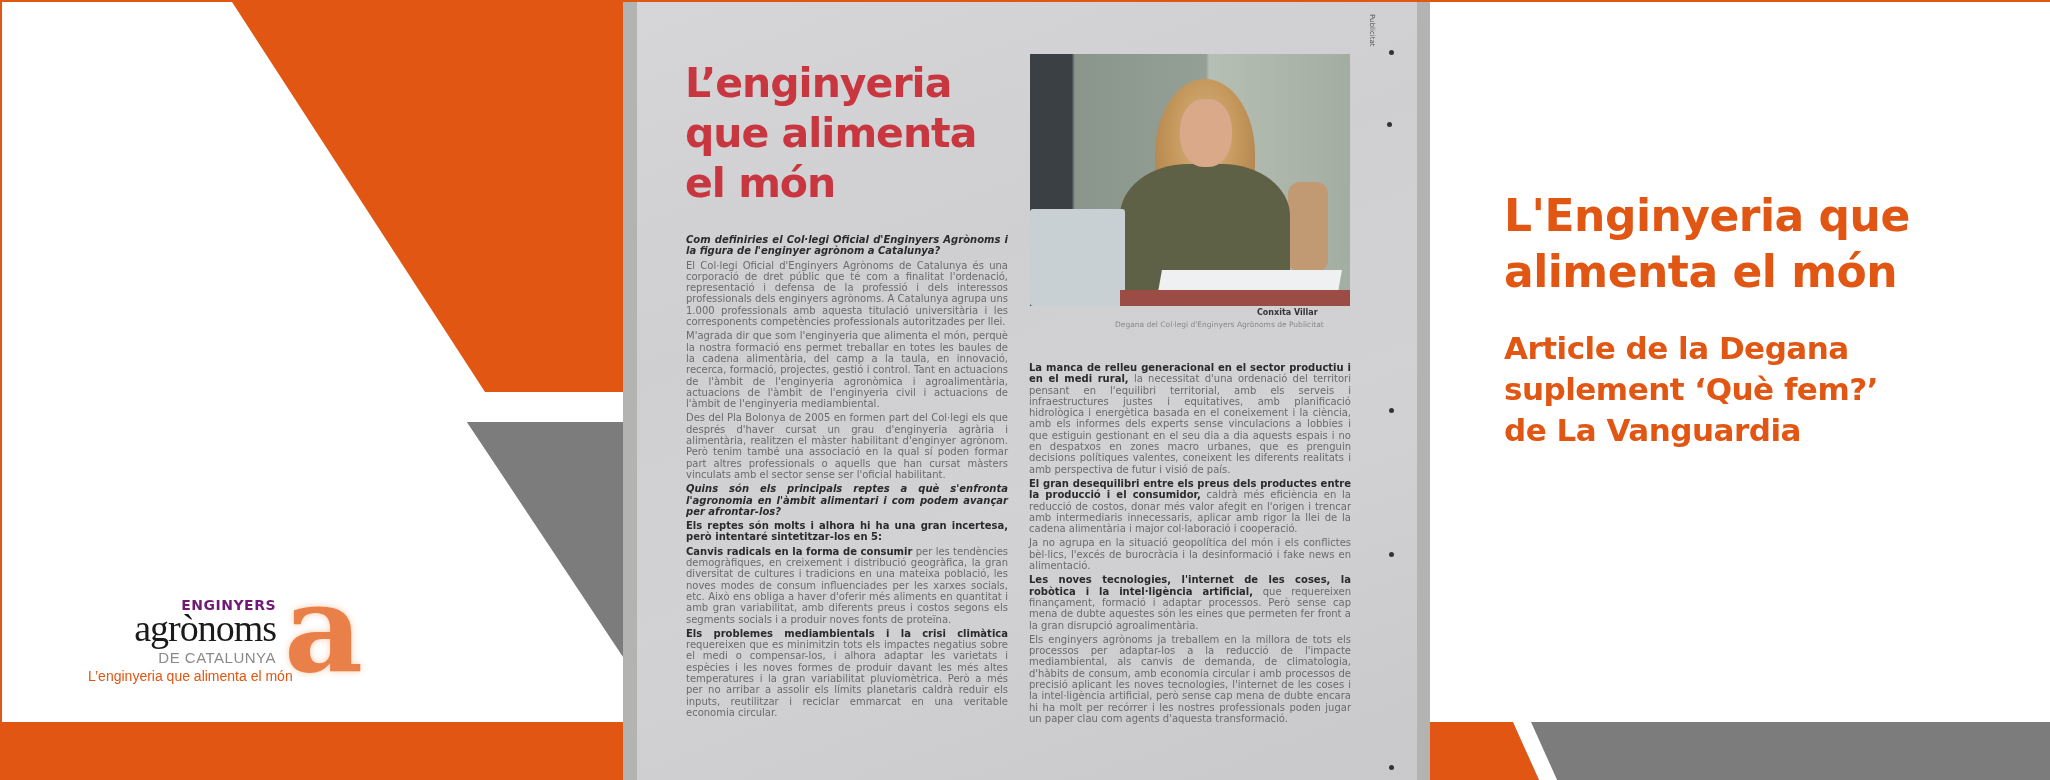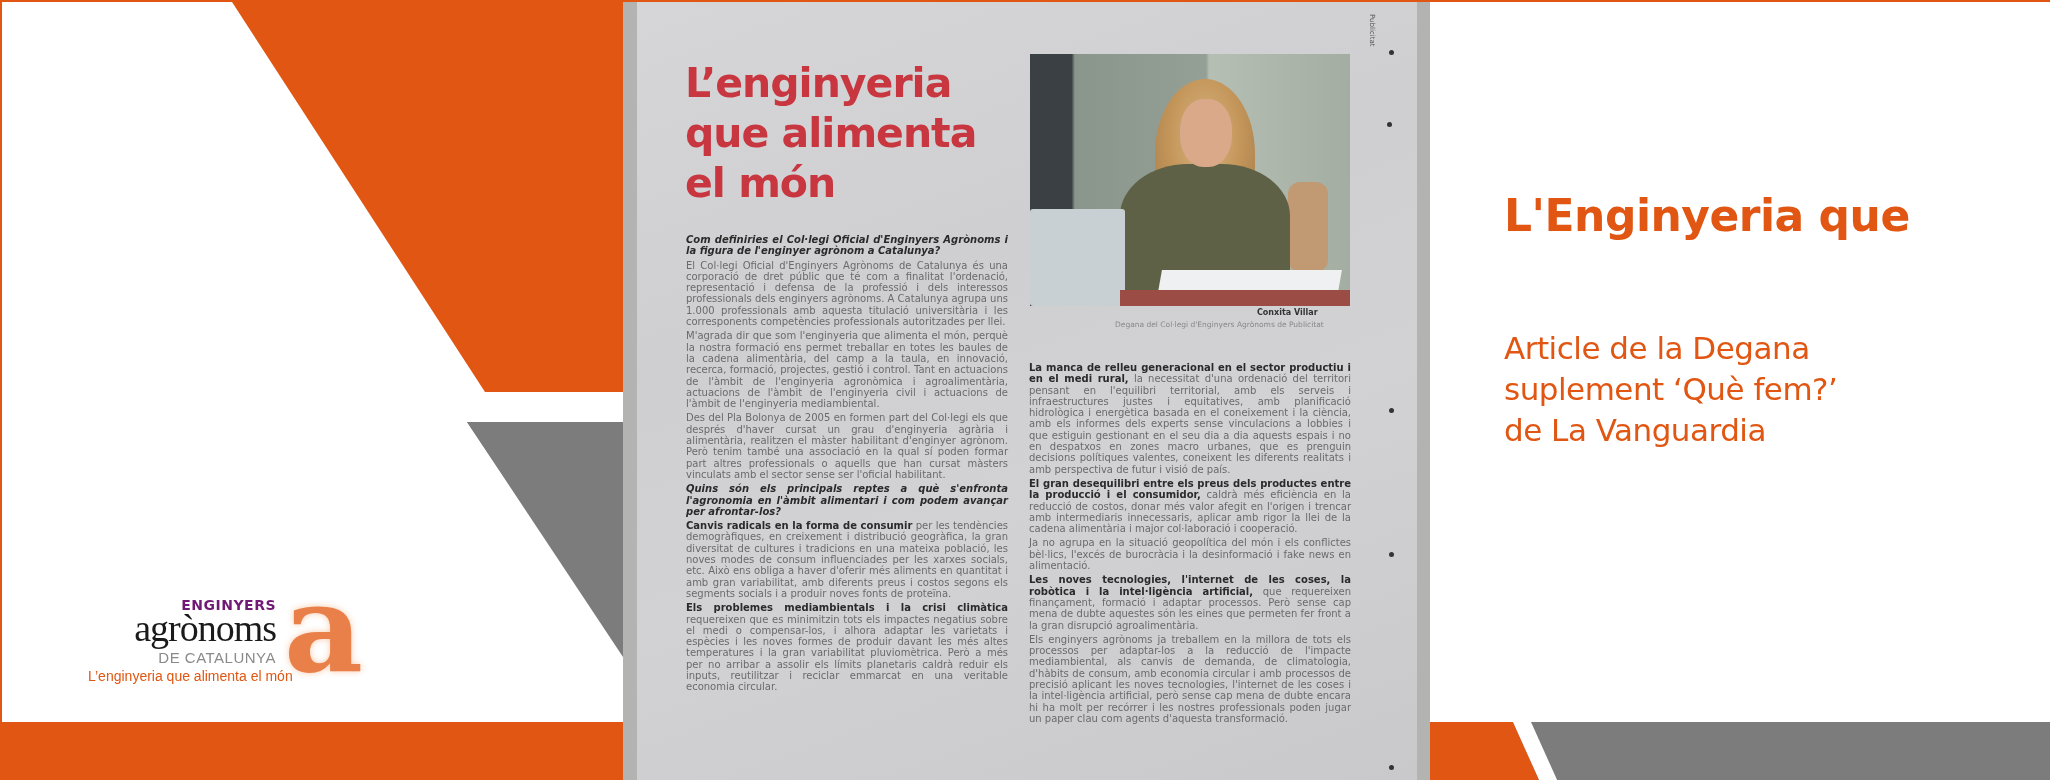--- a/index.html
+++ b/index.html
@@ -36,21 +36,21 @@
   .col p{margin-bottom:3px}
   .col b{color:#2a2a2a}
   .col .q{font-weight:bold;font-style:italic;color:#2a2a2a}
   .col1{left:49px;top:232px;width:322px}
   .col2{left:392px;top:360px;width:322px}
   .sidetag{position:absolute;left:731px;top:12px;font-size:7px;color:#555;writing-mode:vertical-rl}
   .dot{position:absolute;width:5px;height:5px;border-radius:50%;background:#333}
   
   .right{position:absolute;left:1428px;top:0;width:622px;height:780px;background:#fff;overflow:hidden}
   .right .title{position:absolute;left:74px;top:186px;font-family:"DejaVu Sans",sans-serif;font-weight:bold;font-size:44px;line-height:56px;color:#e05612;letter-spacing:-.5px}
-  .right .sub{position:absolute;left:74px;top:326px;font-family:"DejaVu Sans",sans-serif;font-weight:normal;font-size:31px;line-height:41px;color:#e05612;letter-spacing:-.5px}
+  .right .sub{position:absolute;left:74px;top:326px;font-family:"DejaVu Sans",sans-serif;font-weight:bold;font-size:31px;line-height:41px;color:#e05612;letter-spacing:-.5px}
   .right svg.bottom{position:absolute;left:0;top:720px}
 </style>
 </head>
 <body>
 
 <div class="banner">
 
   <div class="left">
     <svg class="shapes" width="621" height="780" viewBox="0 0 621 780">
       <polygon points="230,0 621,0 621,390 483,390" fill="#e05612"></polygon>
@@ -91,37 +91,39 @@
     </div>
     <div class="caption-name">Conxita Villar</div>
     <div class="caption-role">Degana del Col·legi d'Enginyers Agrònoms de Publicitat</div>
 
     <div class="col col1" id="col1">
         <p class="q">Com definiries el Col·legi Oficial d'Enginyers Agrònoms i la figura de l'enginyer agrònom a Catalunya?</p>
         <p>El Col·legi Oficial d'Enginyers Agrònoms de Catalunya és una corporació de dret públic que té com a finalitat l'ordenació, representació i defensa de la professió i dels interessos professionals dels enginyers agrònoms. A Catalunya agrupa uns 1.000 professionals amb aquesta titulació universitària i les corresponents competències professionals autoritzades per llei.</p>
         <p>M'agrada dir que som l'enginyeria que alimenta el món, perquè la nostra formació ens permet treballar en totes les baules de la cadena alimentària, del camp a la taula, en innovació, recerca, formació, projectes, gestió i control. Tant en actuacions de l'àmbit de l'enginyeria agronòmica i agroalimentària, actuacions de l'àmbit de l'enginyeria civil i actuacions de l'àmbit de l'enginyeria mediambiental.</p>
         <p>Des del Pla Bolonya de 2005 en formen part del Col·legi els que després d'haver cursat un grau d'enginyeria agrària i alimentària, realitzen el màster habilitant d'enginyer agrònom. Però tenim també una associació en la qual sí poden formar part altres professionals o aquells que han cursat màsters vinculats amb el sector sense ser l'oficial habilitant.</p>
         <p class="q">Quins són els principals reptes a què s'enfronta l'agronomia en l'àmbit alimentari i com podem avançar per afrontar-los?</p>
+        <p><b>Els reptes són molts i alhora hi ha una gran incertesa, però intentaré sintetitzar-los en 5:</b></p>
         <p><b>Canvis radicals en la forma de consumir</b> per les tendències demogràfiques, en creixement i distribució geogràfica, la gran diversitat de cultures i tradicions en una mateixa població, les noves modes de consum influenciades per les xarxes socials, etc. Això ens obliga a haver d'oferir més aliments en quantitat i amb gran variabilitat, amb diferents preus i costos segons els segments socials i a produir noves fonts de proteïna.</p>
         <p><b>Els problemes mediambientals i la crisi climàtica</b> requereixen que es minimitzin tots els impactes negatius sobre el medi o compensar-los, i alhora adaptar les varietats i espècies i les noves formes de produir davant les més altes temperatures i la gran variabilitat pluviomètrica. Però a més per no arribar a assolir els límits planetaris caldrà reduir els inputs, reutilitzar i reciclar emmarcat en una veritable economia circular.</p>
       </div>
     <div class="col col2" id="col2">
         <p><b>La manca de relleu generacional en el sector productiu i en el medi rural,</b> la necessitat d'una ordenació del territori pensant en l'equilibri territorial, amb els serveis i infraestructures justes i equitatives, amb planificació hidrològica i energètica basada en el coneixement i la ciència, amb els informes dels experts sense vinculacions a lobbies i que estiguin gestionant en el seu dia a dia aquests espais i no en despatxos en zones macro urbanes, que es prenguin decisions polítiques valentes, coneixent les diferents realitats i amb perspectiva de futur i visió de país.</p>
         <p><b>El gran desequilibri entre els preus dels productes entre la producció i el consumidor,</b> caldrà més eficiència en la reducció de costos, donar més valor afegit en l'origen i trencar amb intermediaris innecessaris, aplicar amb rigor la llei de la cadena alimentària i major col·laboració i cooperació.</p>
         <p>Ja no agrupa en la situació geopolítica del món i els conflictes bèl·lics, l'excés de burocràcia i la desinformació i fake news en alimentació.</p>
         <p><b>Les noves tecnologies, l'internet de les coses, la robòtica i la intel·ligència artificial,</b> que requereixen finançament, formació i adaptar processos. Però sense cap mena de dubte aquestes són les eines que permeten fer front a la gran disrupció agroalimentària.</p>
         <p>Els enginyers agrònoms ja treballem en la millora de tots els processos per adaptar-los a la reducció de l'impacte mediambiental, als canvis de demanda, de climatologia, d'hàbits de consum, amb economia circular i amb processos de precisió aplicant les noves tecnologies, l'internet de les coses i la intel·ligència artificial, però sense cap mena de dubte encara hi ha molt per recórrer i les nostres professionals poden jugar un paper clau com agents d'aquesta transformació.</p>
       </div>
   </div>
 
   <div class="gutter g2"></div>
 
   <div class="right">
     <div class="title">
       <div>L'Enginyeria que</div>
+      <div>alimenta el món</div>
     </div>
     <div class="sub">
       <div>Article de la Degana</div>
       <div>suplement ‘Què fem?’</div>
       <div>de La Vanguardia</div>
     </div>
     <svg class="bottom" width="622" height="60" viewBox="0 0 622 60">
       <rect x="0" y="0" width="622" height="60" fill="#7c7c7c"></rect>
       <polygon points="0,0 83,0 110,60 0,60" fill="#e05612"></polygon>
       <polygon points="83,0 101,0 128,60 110,60" fill="#ffffff"></polygon>

